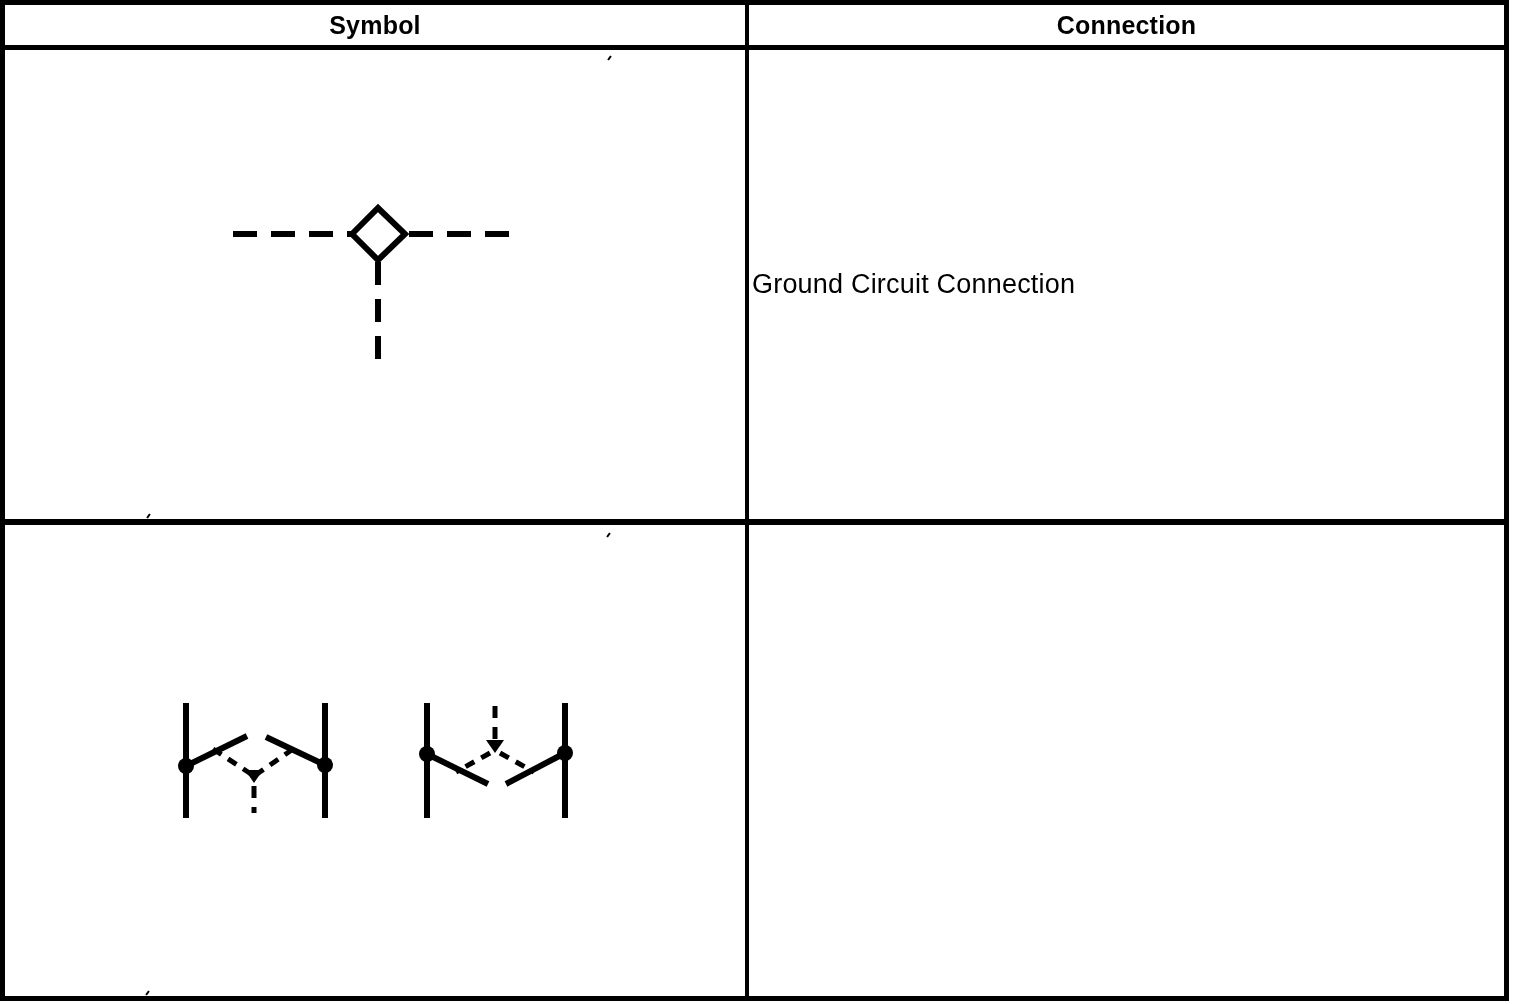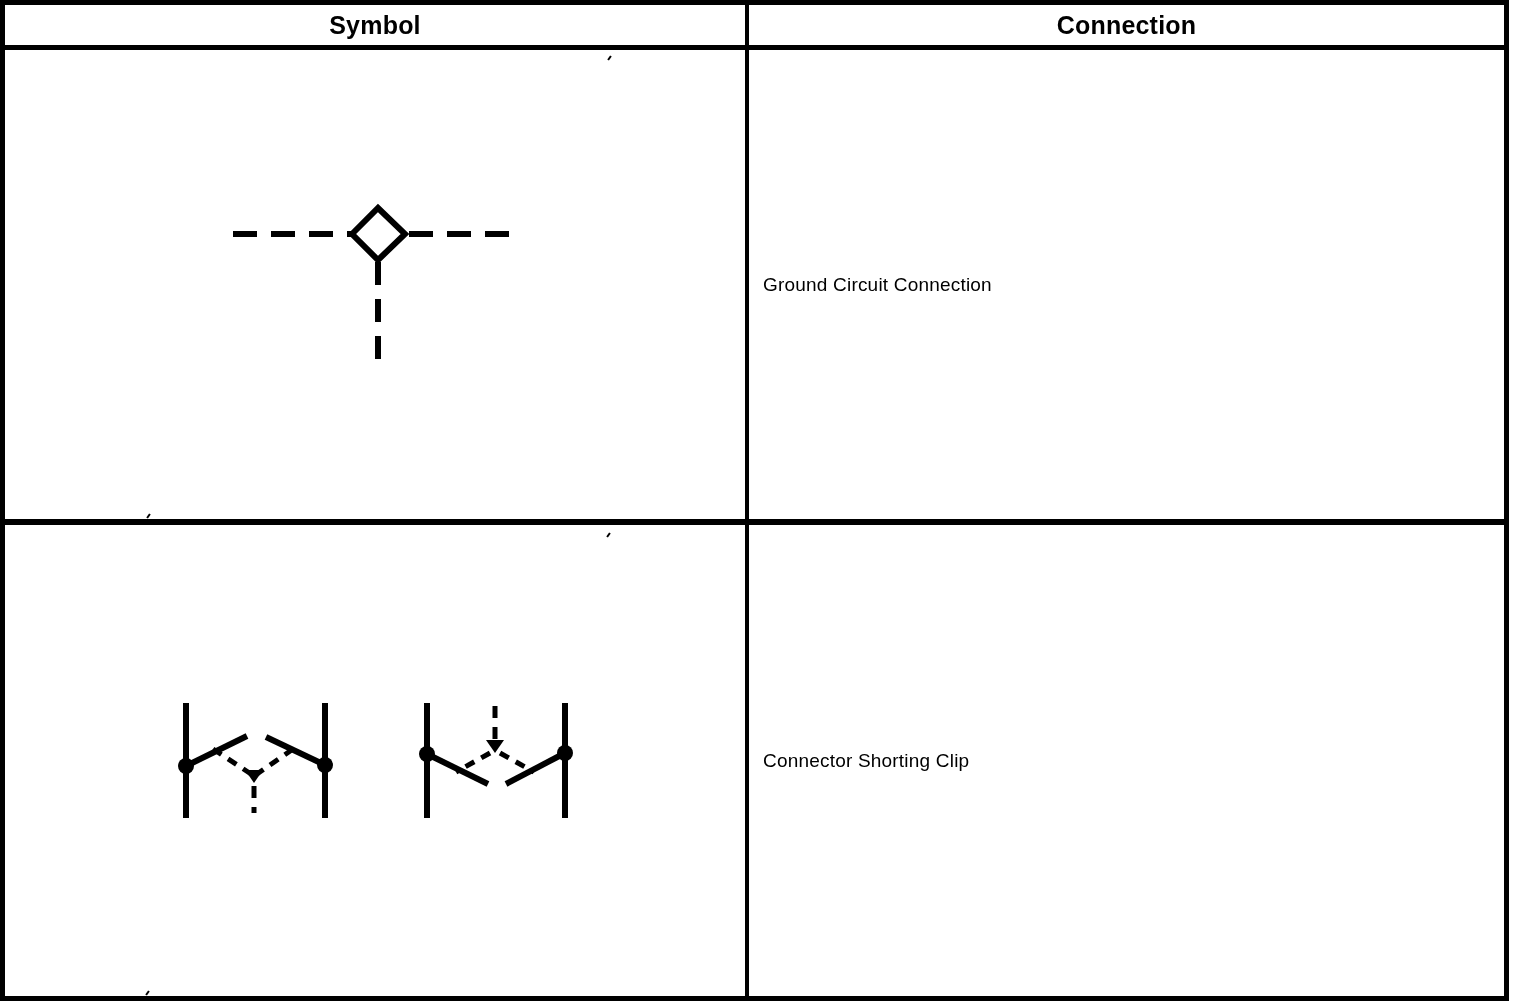--- a/index.html
+++ b/index.html
@@ -30,22 +30,22 @@
   .col1{border-right:4px solid var(--border-color);}
   .header-cell{
     border-bottom:5px solid var(--border-color);
     display:flex;align-items:center;justify-content:center;
     font-weight:bold;font-size:25px;letter-spacing:0.2px;
     padding-top:1px;
   }
   .body-row1{border-bottom:6px solid var(--border-color);}
   .desc-cell{
     display:flex;align-items:center;
-    font-size:19px;letter-spacing:0.2px;
-    padding-left:14px;
+    font-size:27px;letter-spacing:0.2px;
+    padding-left:3px;
   }
   .symbol-cell{color:var(--line-color);}
   .symbol-cell svg{position:absolute;left:0;top:0;display:block;}
   
   .speck{
     position:absolute;width:5px;height:2px;
     background:var(--line-color);
     transform:rotate(-55deg);
   }
   .speck.s1{left:602px;top:52px;}
@@ -100,22 +100,19 @@
         <circle cx="565" cy="753" r="8" fill="currentColor" stroke="none"></circle>
         <line x1="427" y1="754" x2="488" y2="784"></line>
         <line x1="565" y1="753" x2="506" y2="784"></line>
         <line x1="495" y1="706" x2="495" y2="740" stroke-width="5" stroke-dasharray="12 9"></line>
         <polygon points="486,740 504,740 495,753" fill="currentColor" stroke="none"></polygon>
         <line x1="490" y1="753" x2="456" y2="772" stroke-width="5" stroke-dasharray="10 8"></line>
         <line x1="500" y1="753" x2="534" y2="772" stroke-width="5" stroke-dasharray="10 8"></line>
       </g>
     </svg>
   </div>
-  <div class="cell desc-cell">
-    <span>Connector Shorting Clip</span>
-  </div>
 
   <span class="speck s1"></span>
   <span class="speck s2"></span>
   <span class="speck s3"></span>
   <span class="speck s4"></span>
 
 </div>
 
 </body></html>

